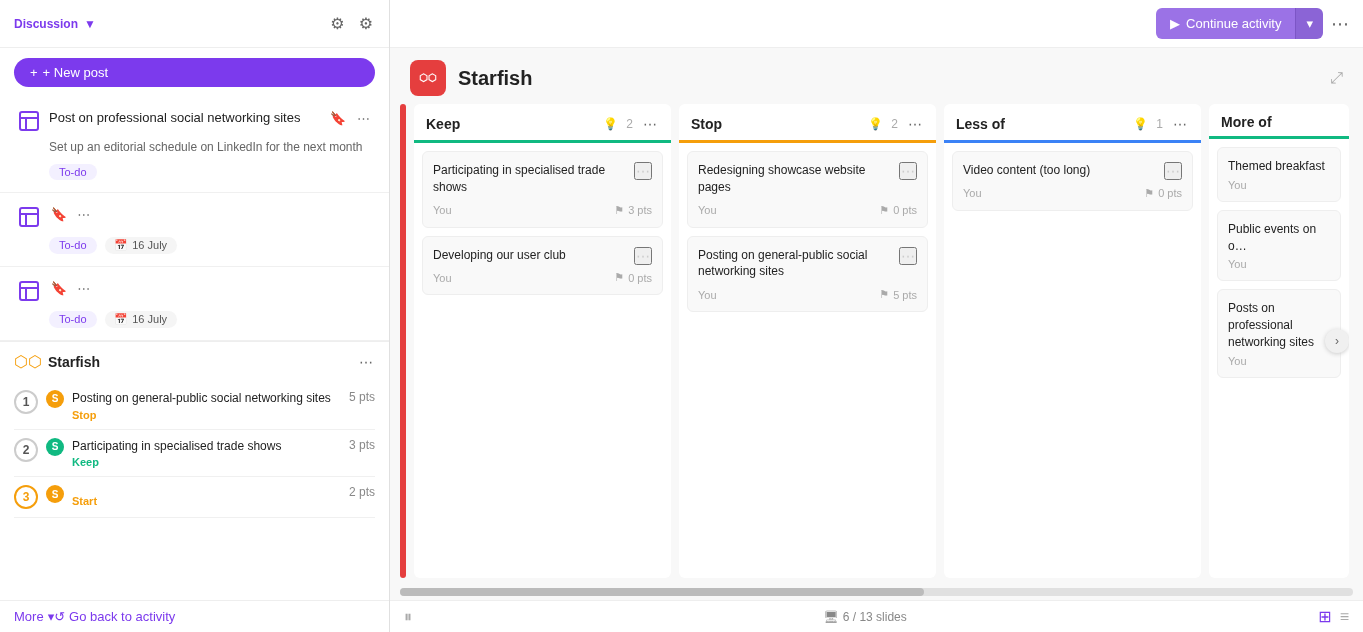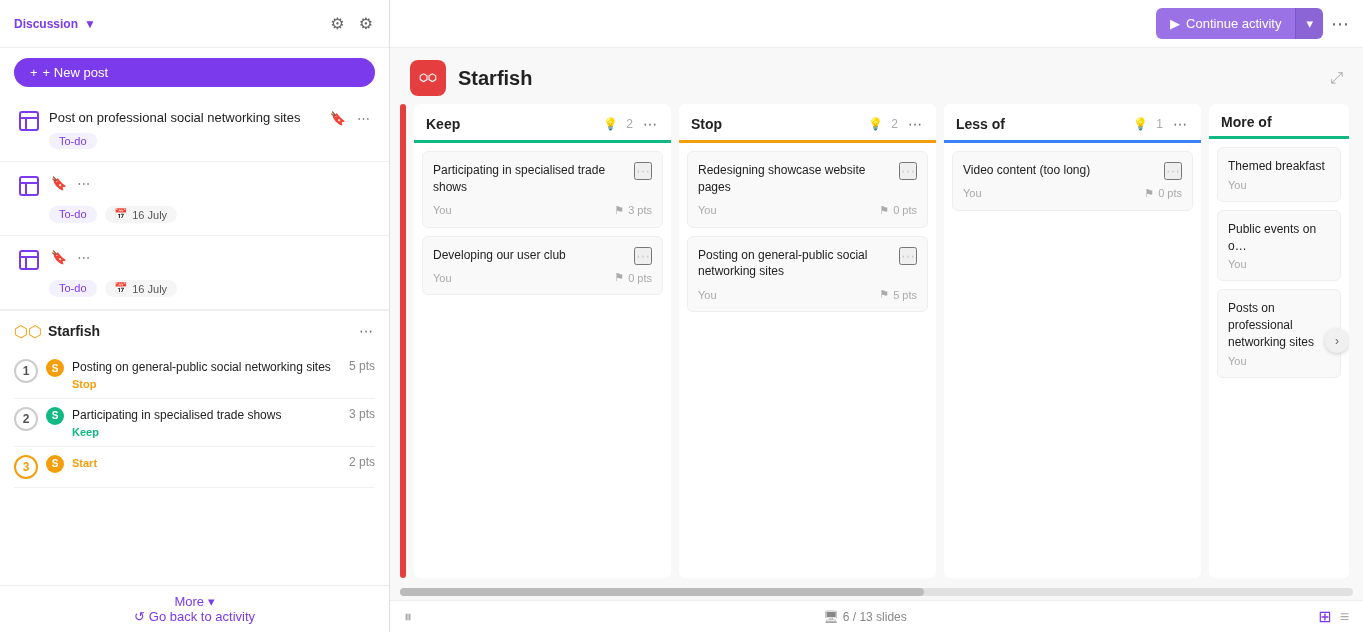--- a/index.html
+++ b/index.html
@@ -33,25 +33,25 @@
     .rank-num { width: 24px; height: 24px; border-radius: 50%; border: 2px solid #ccc; display: flex; align-items: center; justify-content: center; font-size: 12px; font-weight: 700; color: #555; min-width: 24px; }
     .rank-badge { width: 18px; height: 18px; border-radius: 50%; display: flex; align-items: center; justify-content: center; font-size: 10px; font-weight: 700; color: #fff; min-width: 18px; }
     .badge-stop { background: #f59e0b; }
     .badge-keep { background: #10b981; }
     .badge-start { background: #f59e0b; }
     .rank-content { flex: 1; }
     .rank-name { font-size: 12px; color: #222; font-weight: 500; line-height: 1.4; }
     .rank-label { font-size: 11px; font-weight: 600; }
     .label-stop { color: #f59e0b; }
     .label-keep { color: #10b981; }
-    .label-start { color: #f59e0b; }
+    .label-start { color: #f59e0b; margin-top: 8px; }
     .rank-pts { font-size: 12px; color: #888; margin-left: auto; white-space: nowrap; }
     .rank-row { display: flex; align-items: center; gap: 6px; margin-top: 2px; }
 
-    .bottom-actions { display: flex; align-items: center; justify-content: flex-start; padding: 8px 14px; border-top: 1px solid #eee; flex-direction: column; }
+    .bottom-actions { display: flex; align-items: center; justify-content: flex-start; padding: 8px 14px; border-top: 1px solid #eee; }
     .more-btn { color: #7c3aed; font-size: 13px; cursor: pointer; display: flex; align-items: center; gap: 4px; background: none; border: none; font-weight: 500; }
     .back-btn { color: #7c3aed; font-size: 13px; cursor: pointer; display: flex; align-items: center; gap: 4px; background: none; border: none; }
 
     
     .right-panel { flex: 1; display: flex; flex-direction: column; background: #f8f8f8; overflow: hidden; }
     .right-header { display: flex; align-items: center; justify-content: flex-end; padding: 8px 14px; background: #fff; border-bottom: 1px solid #eee; gap: 8px; }
     .continue-btn { background: #9b72e6; color: #fff; border: none; border-radius: 6px 0 0 6px; padding: 8px 14px; font-size: 13px; cursor: pointer; display: flex; align-items: center; gap: 6px; font-weight: 500; }
     .continue-btn-arrow { background: #8b64d6; color: #fff; border: none; border-radius: 0 6px 6px 0; padding: 8px 10px; font-size: 13px; cursor: pointer; border-left: 1px solid #7c55c6; }
     .right-header-dots { color: #666; font-size: 18px; cursor: pointer; background: none; border: none; }
 
@@ -129,20 +129,21 @@
             <line x1="3" y1="9" x2="21" y2="9"></line>
           <line x1="9" y1="21" x2="9" y2="9"></line>
         </svg>
       </div>
       <span class="post-title">Post on professional social networking sites</span>
       <div class="post-actions">
         <button class="icon-btn" style="font-size:13px;">🔖</button>
         <button class="icon-btn" style="font-size:13px;">⋯</button>
       </div>
     </div>
+    <div class="post-desc">Set up an editorial schedule on LinkedIn for the next month</div>
     <div class="post-tags">
       <span class="tag-badge">To-do</span>
     </div>
   </div>
 
   <div class="post-item">
     <div class="post-header">
       <div class="post-icon">
         <svg viewBox="0 0 24 24" fill="none" stroke="#7c3aed" stroke-width="2">
           <rect x="3" y="3" width="18" height="18" rx="2"></rect>

